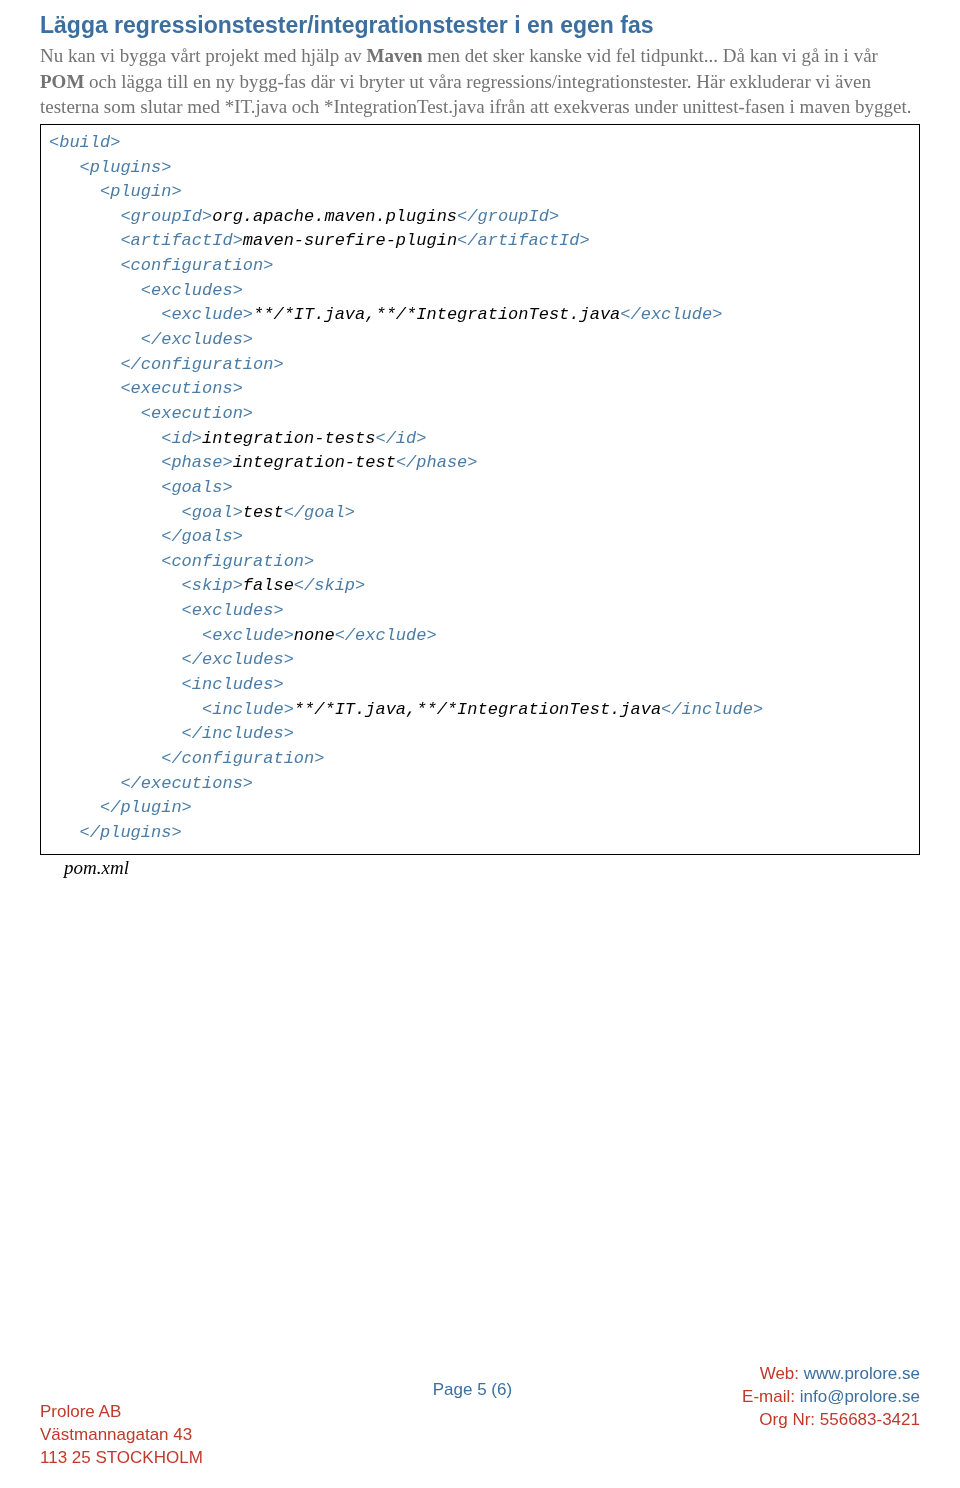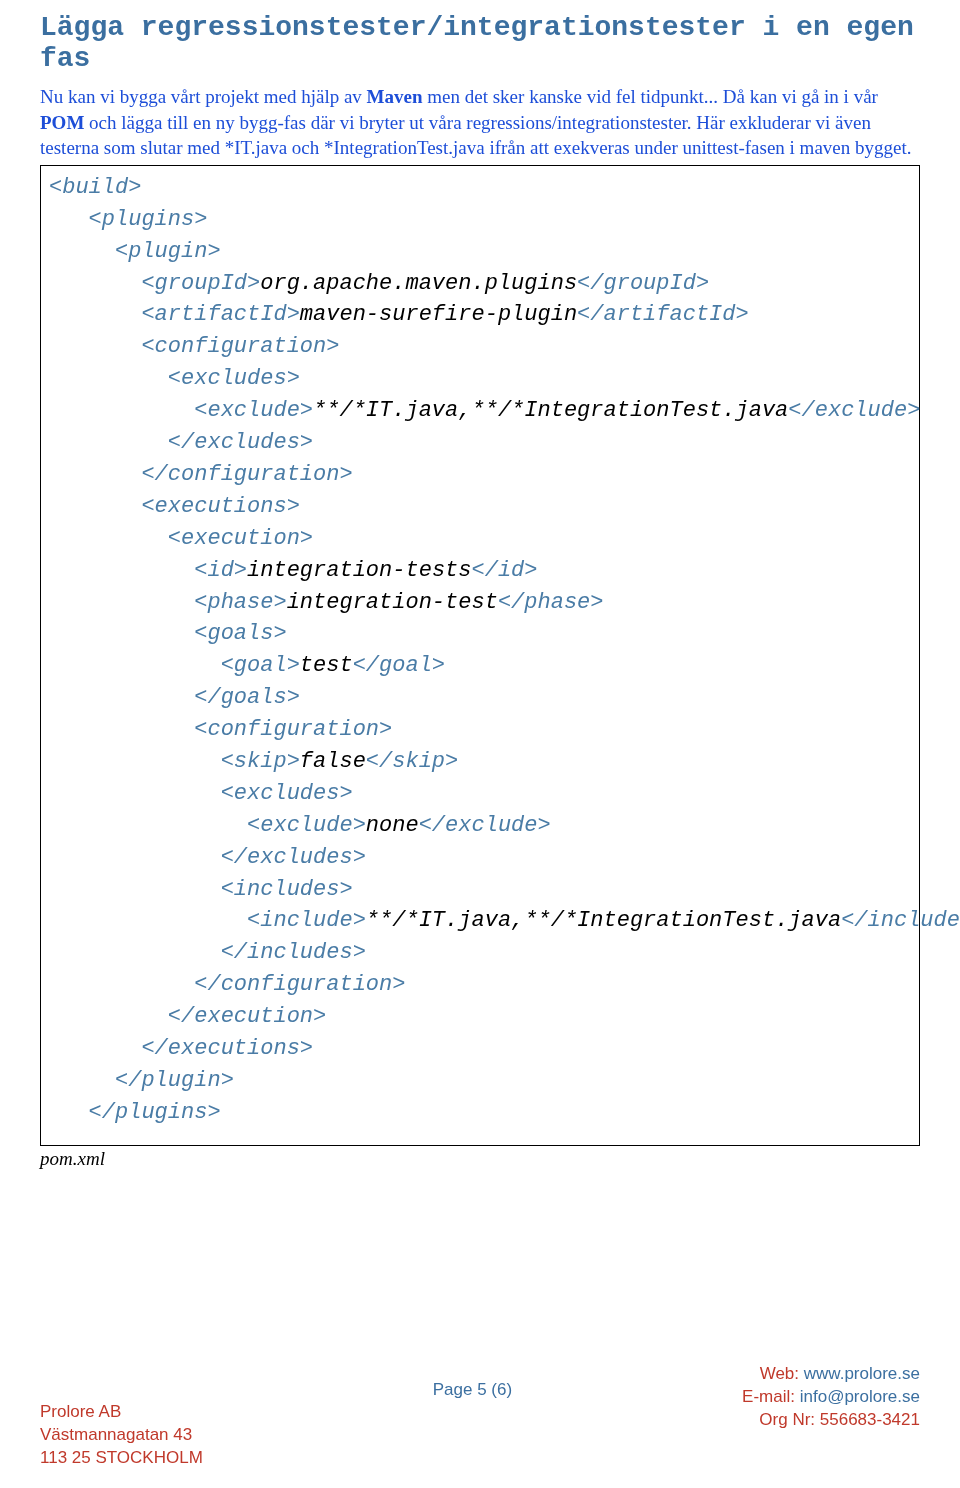--- a/index.html
+++ b/index.html
@@ -11,50 +11,51 @@
     min-height: 1488px;
     position: relative;
     box-sizing: border-box;
   }
   .page {
     padding: 12px 40px 0 40px;
     box-sizing: border-box;
   }
   .heading {
     color: #3b6fa0;
-    font-family: Liberation Mono, monospace;
-    font-size: 28px;
+    font-family: Liberation Sans, sans-serif;
+    font-size: 23px;
     font-weight: bold;
-    margin: 0 0 10px 0;
+    margin: 0 0 4px 0;
   }
   .body-text {
     font-size: 19px;
     line-height: 1.35;
-    color: #1d4ed8;
+    color: #737373;
     margin: 0 0 4px 0;
   }
   .bold { font-weight: bold; }
   .code-box {
     border: 1px solid #000;
-    padding: 6px 8px 16px 8px;
+    padding: 6px 8px 8px 8px;
     font-family: "Courier New", Courier, monospace;
-    font-size: 22px;
+    font-size: 17px;
     line-height: 1.45;
     font-style: italic;
     color: #000;
     margin-top: 2px;
   }
   .code-box div { white-space: pre; }
   .tag-blue { color: #4a7ca6; font-style: italic; }
   .txt-black { color: #000; }
   .caption {
     font-family: "Times New Roman", Times, serif;
     font-style: italic;
     font-size: 19px;
     margin-top: 2px;
+    margin-left: 24px;
   }
   .footer {
     position: absolute;
     left: 40px;
     right: 40px;
     bottom: 18px;
     display: flex;
     justify-content: space-between;
     font-family: Verdana, Geneva, sans-serif;
     font-size: 17px;
@@ -95,21 +96,20 @@
     <div><span class="tag-blue">           &lt;/goals&gt;</span></div>
     <div><span class="tag-blue">           &lt;configuration&gt;</span></div>
     <div><span class="tag-blue">             &lt;skip&gt;</span><span class="txt-black">false</span><span class="tag-blue">&lt;/skip&gt;</span></div>
     <div><span class="tag-blue">             &lt;excludes&gt;</span></div>
     <div><span class="tag-blue">               &lt;exclude&gt;</span><span class="txt-black">none</span><span class="tag-blue">&lt;/exclude&gt;</span></div>
     <div><span class="tag-blue">             &lt;/excludes&gt;</span></div>
     <div><span class="tag-blue">             &lt;includes&gt;</span></div>
     <div><span class="tag-blue">               &lt;include&gt;</span><span class="txt-black">**/*IT.java,**/*IntegrationTest.java</span><span class="tag-blue">&lt;/include&gt;</span></div>
     <div><span class="tag-blue">             &lt;/includes&gt;</span></div>
     <div><span class="tag-blue">           &lt;/configuration&gt;</span></div>
-    <div><span class="tag-blue">         &lt;/execution&gt;</span></div>
     <div><span class="tag-blue">       &lt;/executions&gt;</span></div>
     <div><span class="tag-blue">     &lt;/plugin&gt;</span></div>
     <div><span class="tag-blue">   &lt;/plugins&gt;</span></div>
   </div>
 
   <div class="caption">pom.xml</div>
 </div>
 
 <div class="footer">
   <div class="col left">

